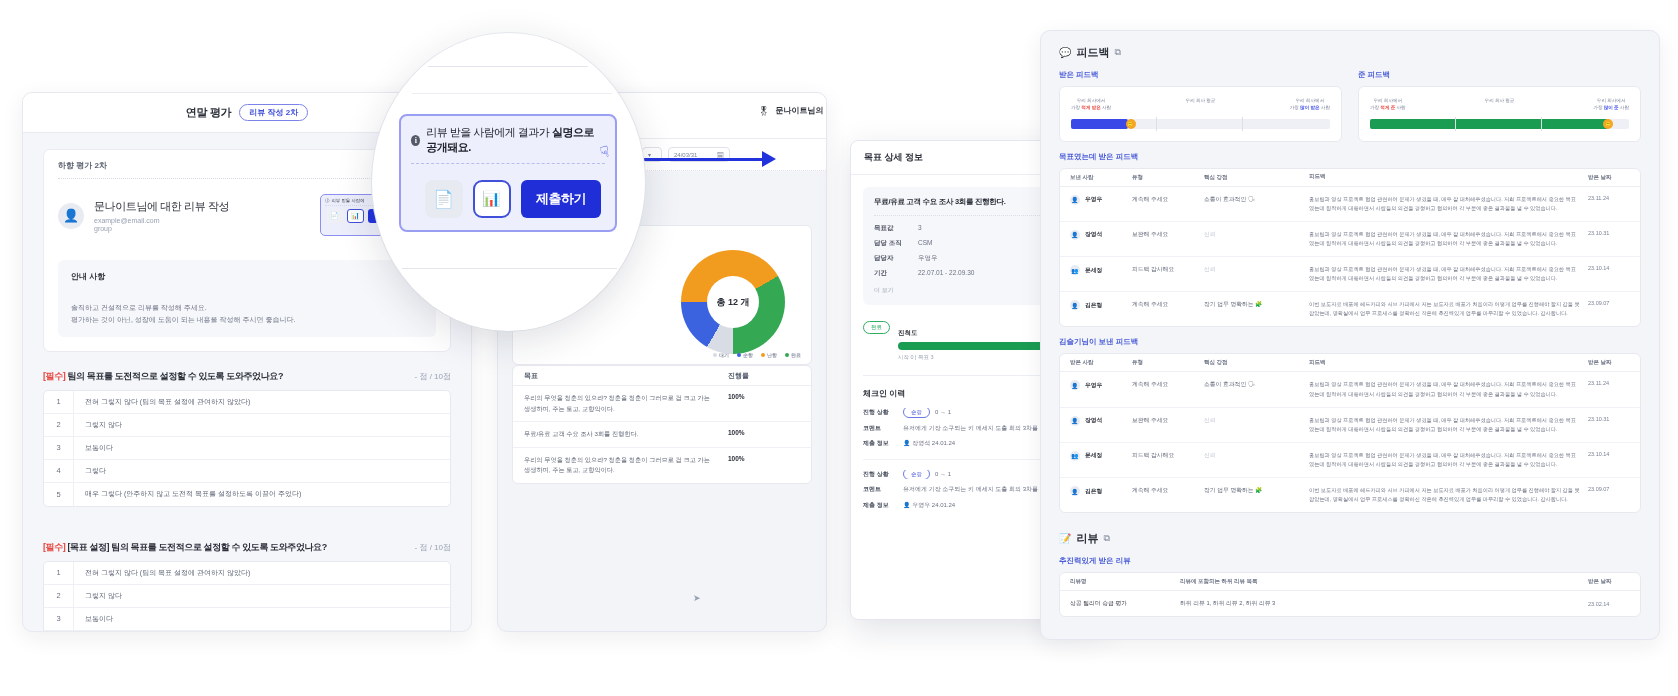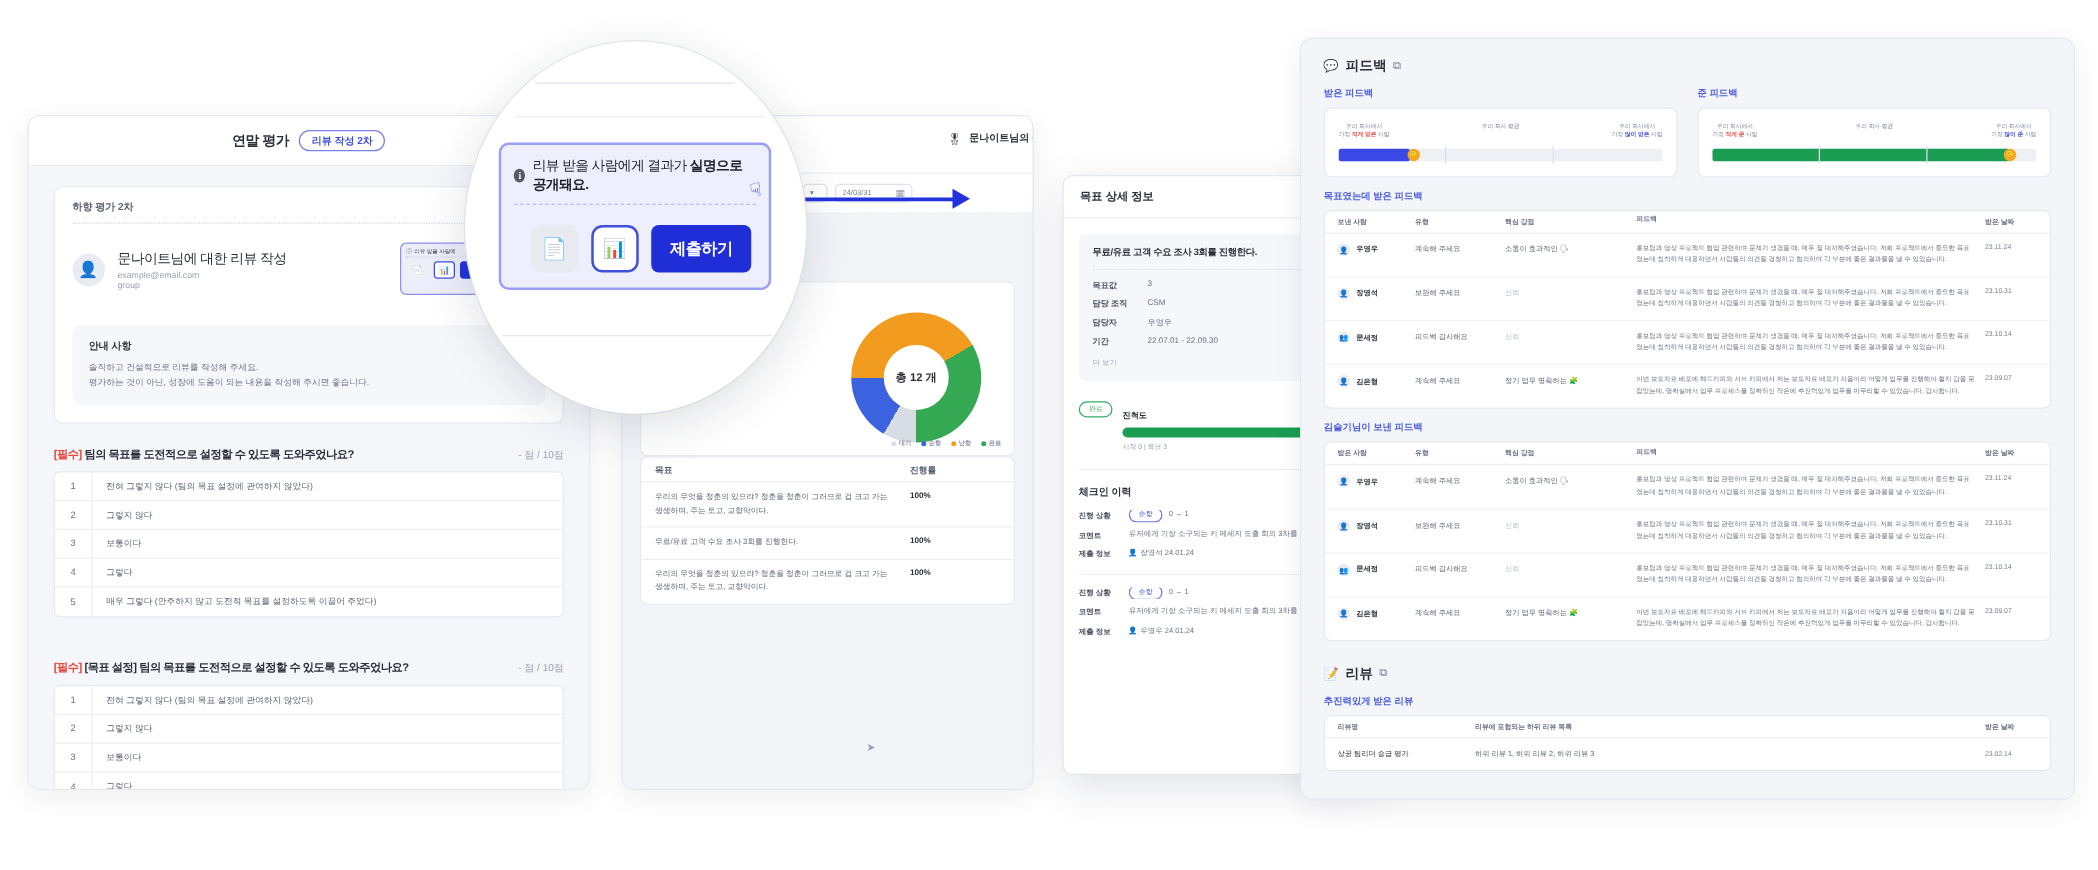--- a/index.html
+++ b/index.html
@@ -37,21 +37,21 @@
     display:flex; gap:2px; align-items:center;}
   #submit-bar .mini-row { display:flex; gap:4px; align-items:center; padding:3px 5px; }
   .mini-btn { width:17px; height:14px; background:#eef0f6; border-radius:3px;
     display:flex; align-items:center; justify-content:center; font-size:7px; }
   .mini-btn.sel { border:1px solid #4150d8; background:#fff; }
   .mini-sub { flex:1; height:14px; background:#2233dd; border-radius:3px;
     color:#fff; font-size:5px; font-weight:bold; display:flex;
     align-items:center; justify-content:center; }
 
   .guide { margin:14px; background:#f6f7fa; border-radius:6px; padding:11px 13px; }
-  .guide h4 { font-size:8px; margin-bottom:7px; }
+  .guide h4 { font-size:8px; margin-bottom:20px; }
   .guide p { font-size:7px; color:#6d7486; line-height:1.7; }
 
   .qblock { margin-top:18px; }
   .qhead { display:flex; justify-content:space-between; align-items:baseline; }
   .qhead .q { font-size:9px; font-weight:bold; letter-spacing:-.4px; }
   .qhead .q .req { color:#e8443c; }
   .qhead .score { font-size:8px; color:#98a0b2; }
   .qtable { margin-top:7px; border:1px solid #e7e9ef; border-radius:5px;
     background:#fff; overflow:hidden; }
   .qrow { display:flex; border-bottom:1px solid #eff0f5; height:23px; align-items:center; }
@@ -474,21 +474,21 @@
   </div>
 
   <div id="right-panel">
     <div class="rp-inner">
       <div class="rp-h">
         <span style="font-size:10px;">💬</span>
         <span class="t">피드백</span>
         <span class="ic" style="color:#7b8296;">⧉</span>
       </div>
 
-      <div style="display:flex;gap:16px;">
+      <div style="display:flex;gap:16px;font-family:Liberation Serif, serif;">
         <div style="flex:1;">
           <div class="rp-sub">받은 피드백</div>
           <div class="fb-card">
             <div class="fb-scale">
               <div><span>우리 회사에서</span><br>
                 <span>가장 </span><b style="color:#e8443c">적게 받은</b><span> 사람</span></div>
               <div>우리 회사 평균</div>
               <div><span>우리 회사에서</span><br>
                 <span>가장 </span><b style="color:#3b48e8">많이 받은</b><span> 사람</span></div>
             </div>

